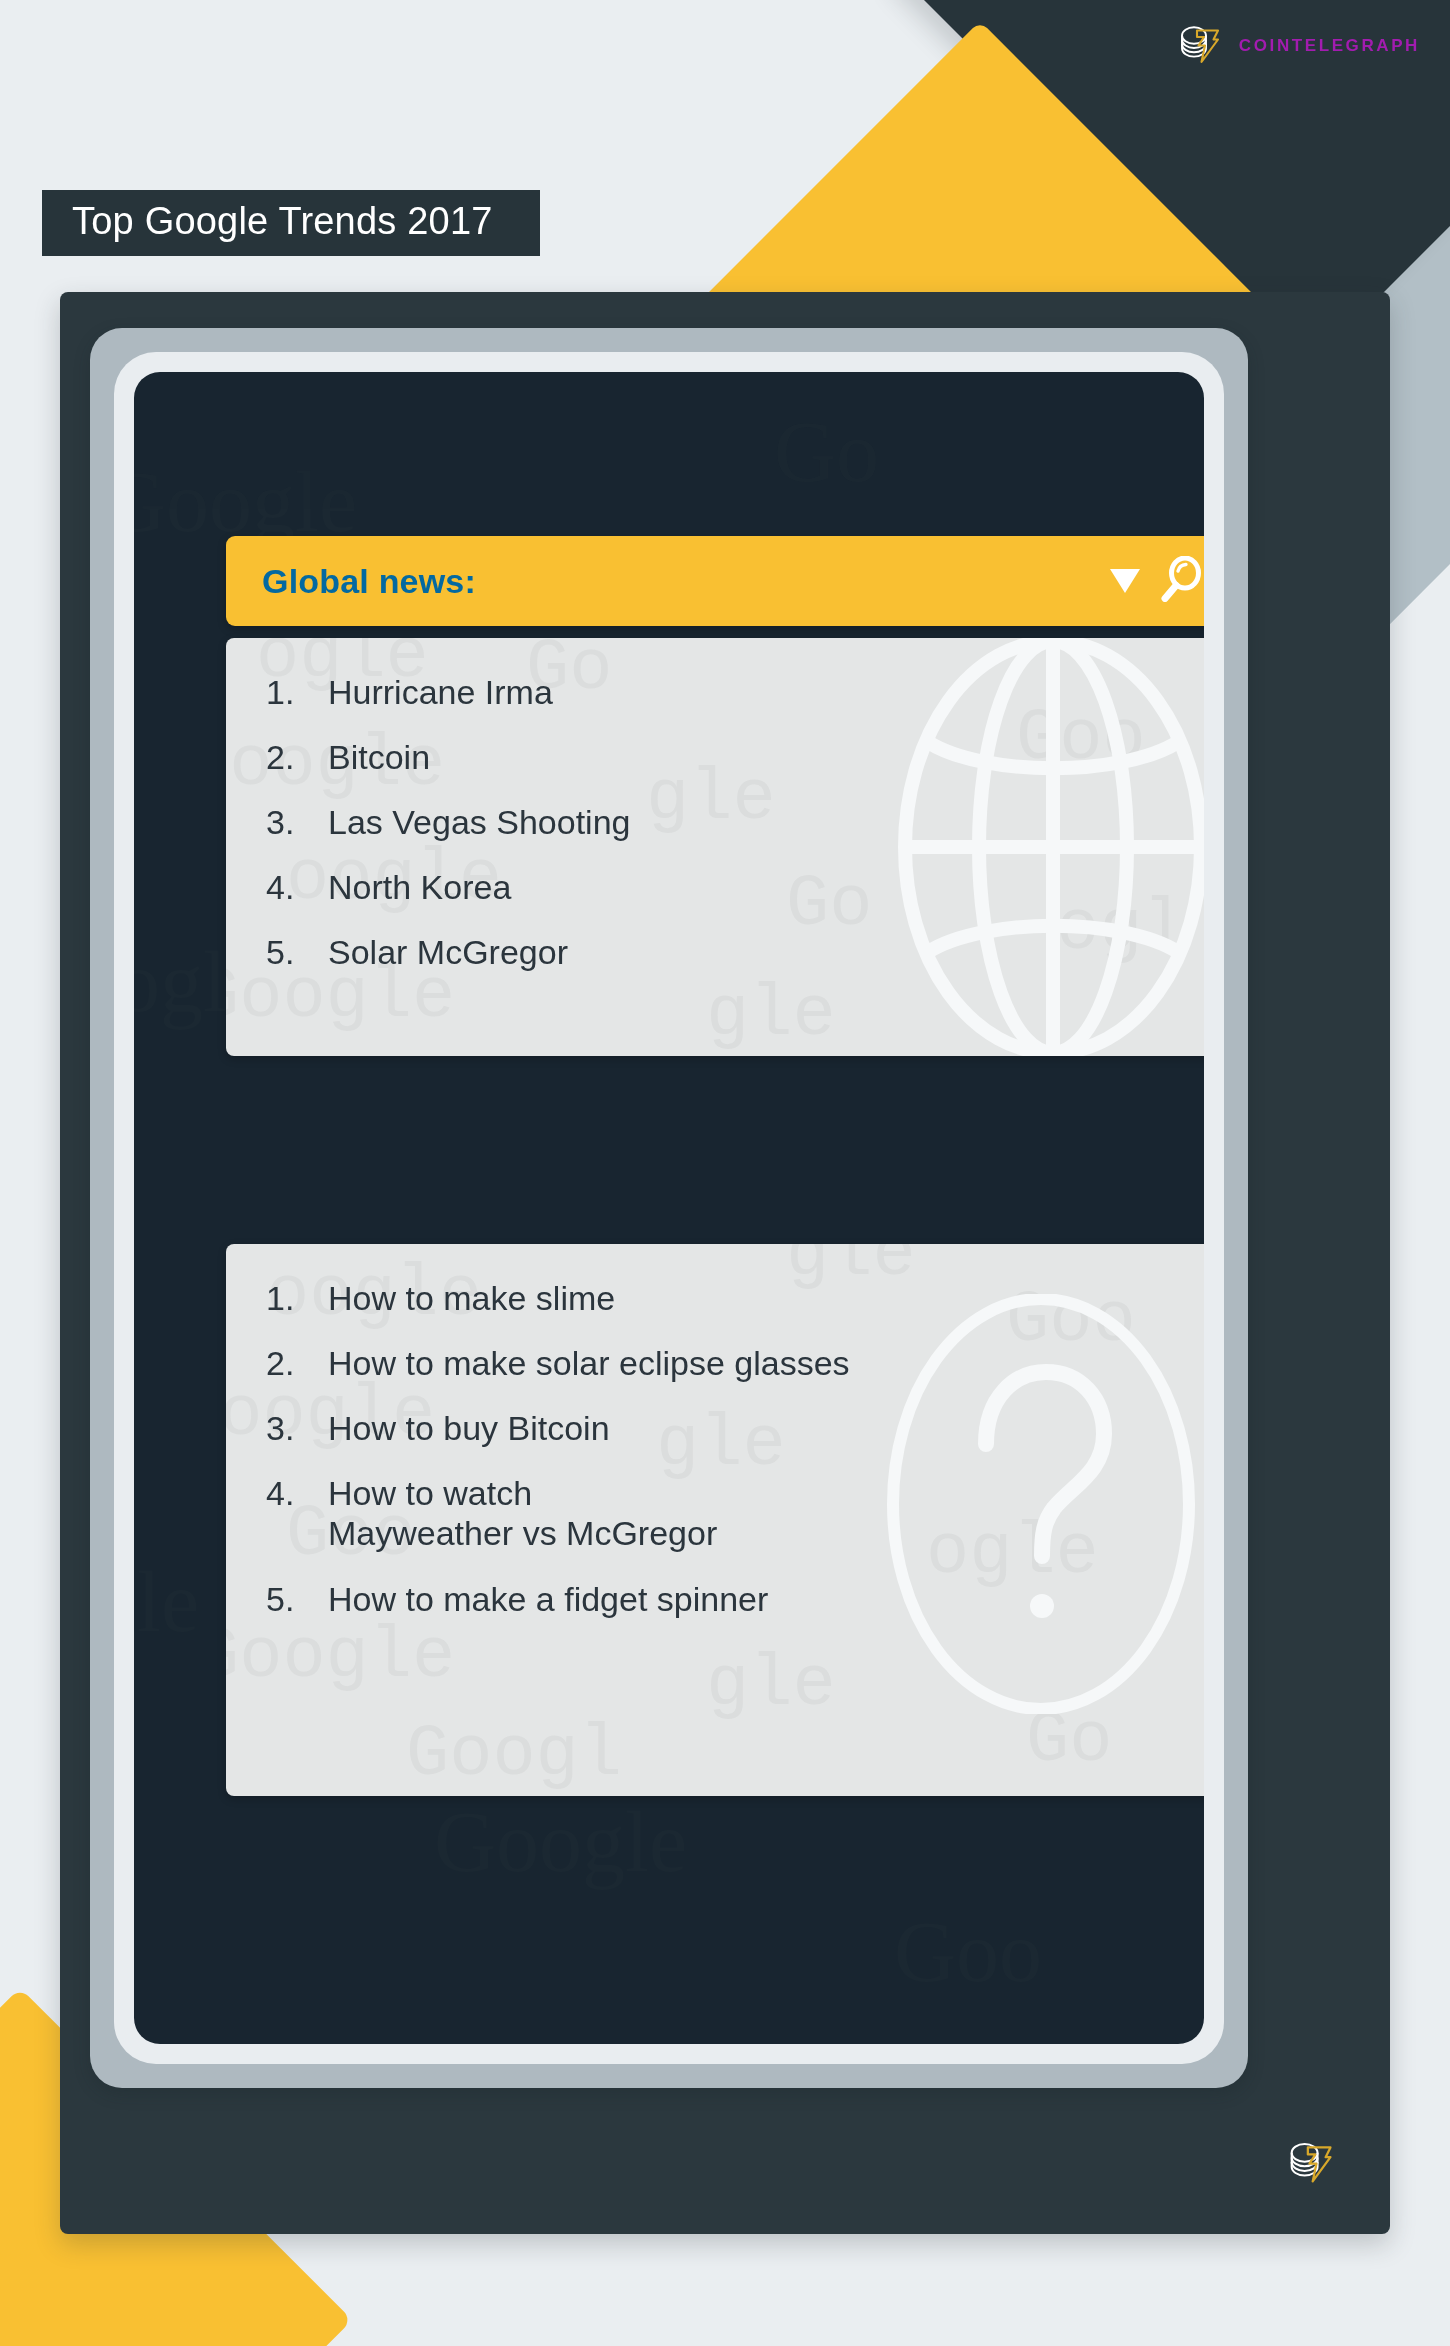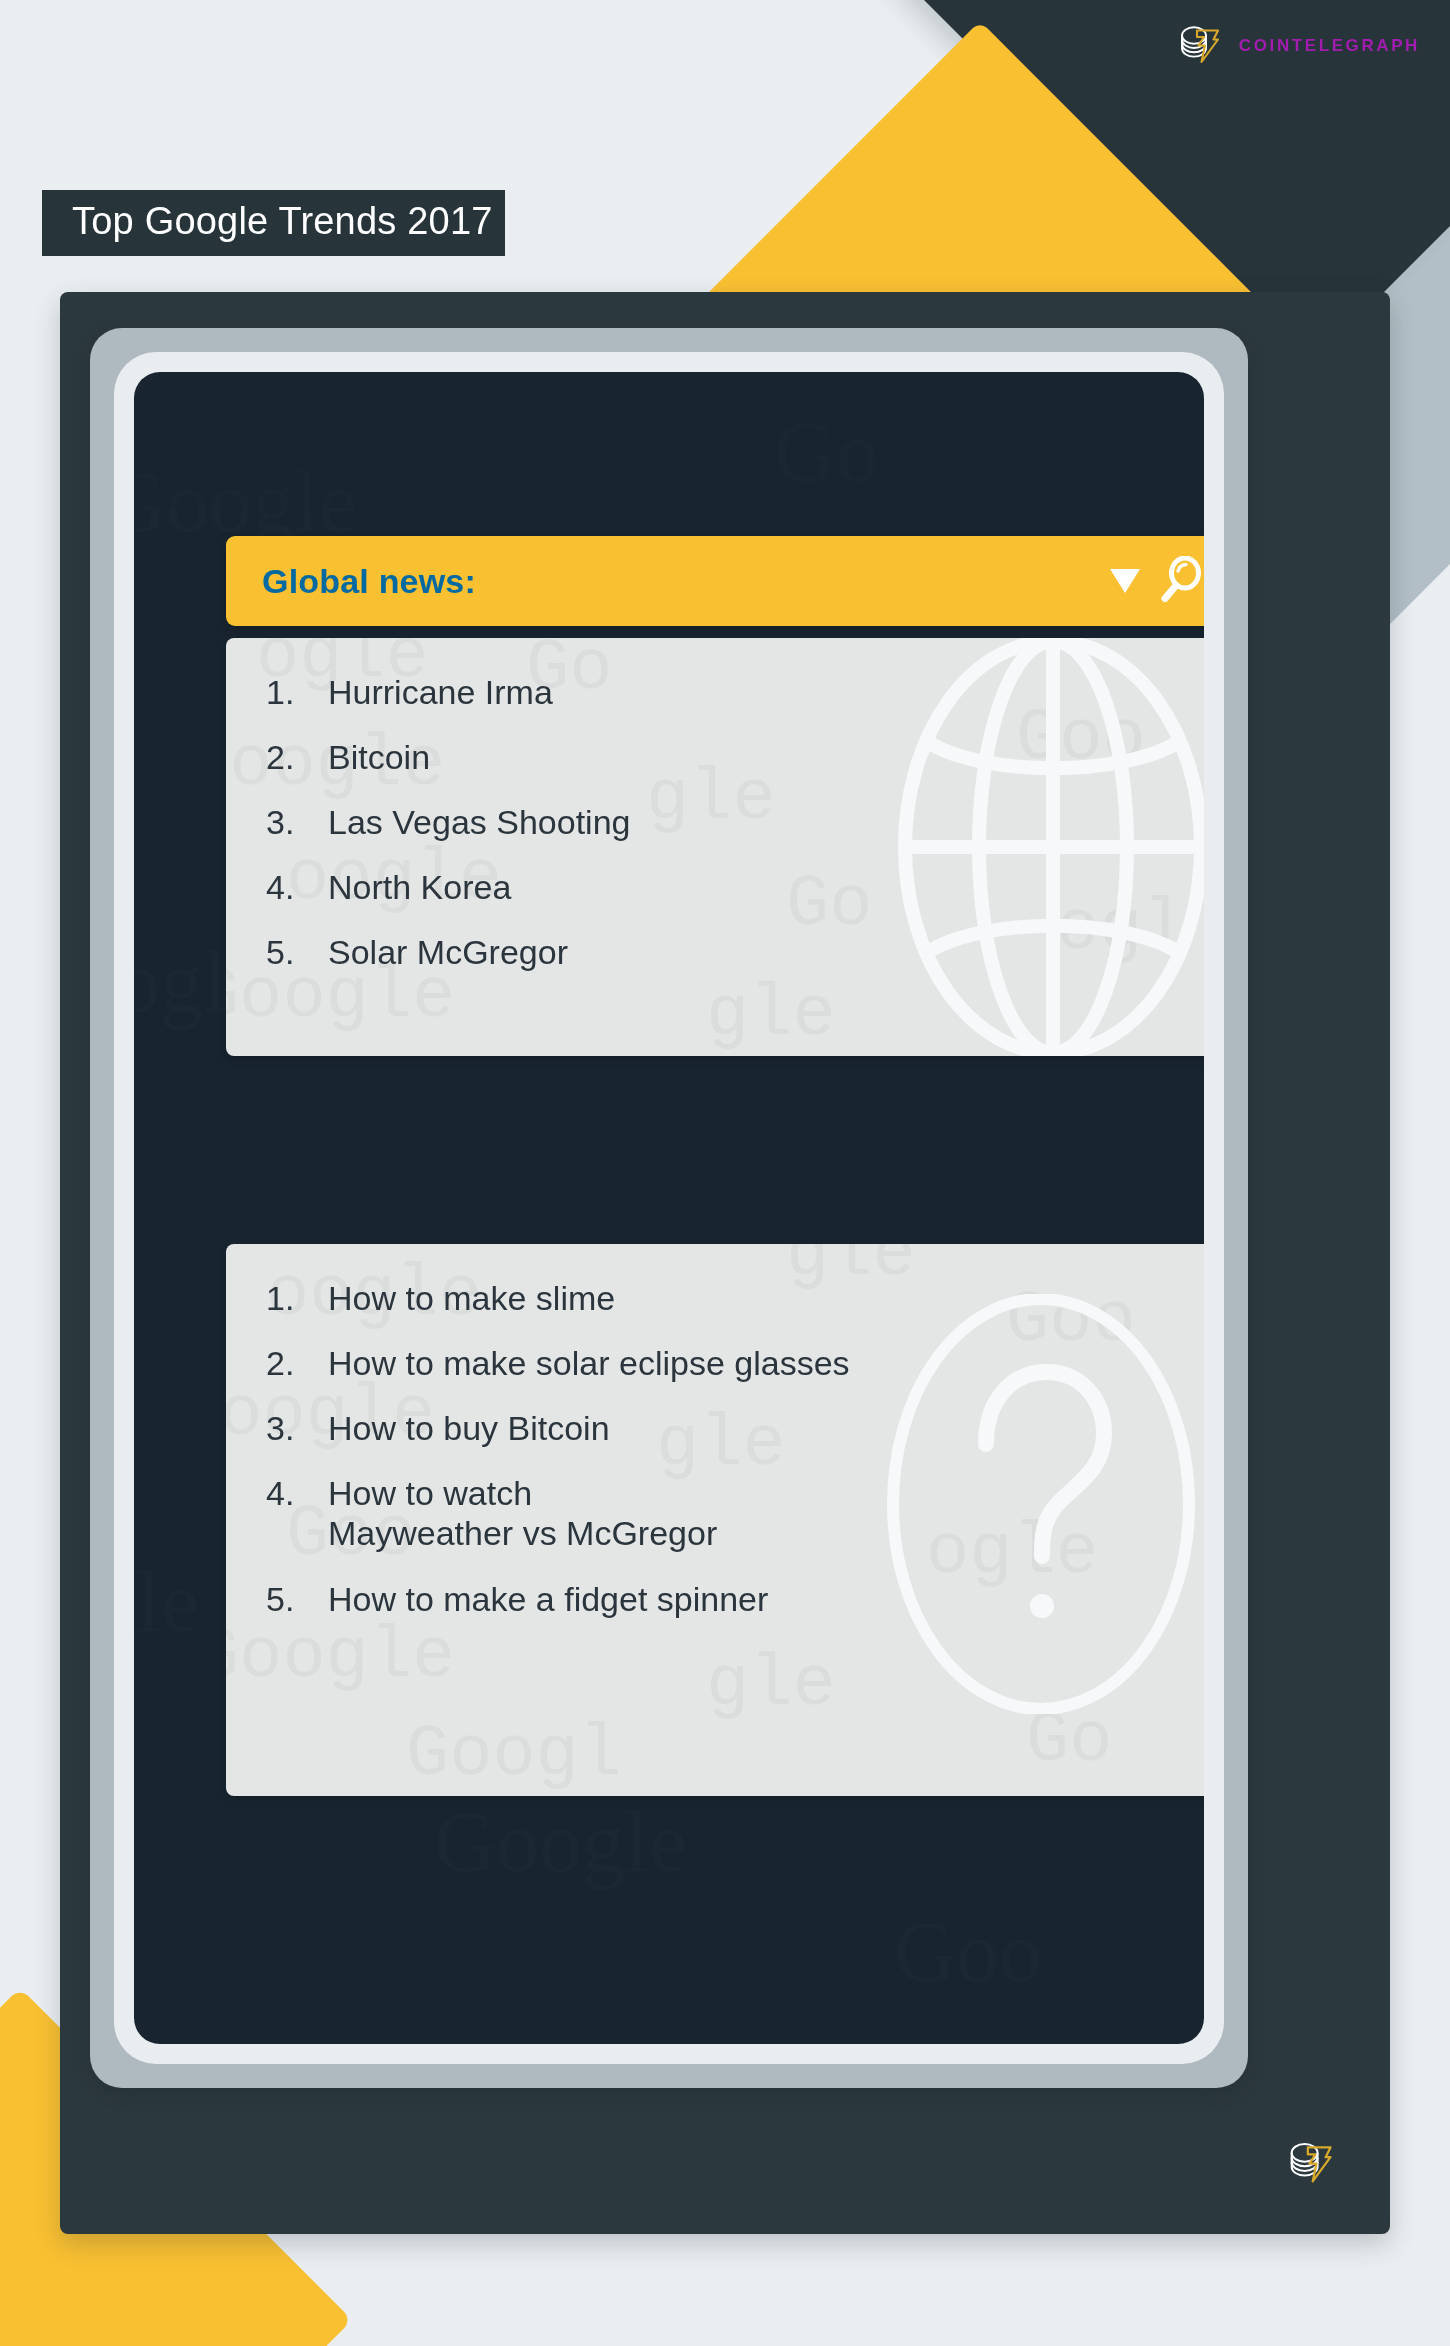--- a/index.html
+++ b/index.html
@@ -85,21 +85,21 @@
     bottom: 152px;
     z-index: 7;
   }
 
   
   .title-banner {
     position: absolute;
     left: 42px;
     top: 190px;
     background: #27343a;
-    padding: 12px 12px 14px 30px;
+    padding: 12px 47px 14px 30px;
     z-index: 8;
   }
   .title-banner .title-text {
     color: #ffffff;
     font-size: 38px;
     font-weight: 300;
     letter-spacing: 0.2px;
     white-space: nowrap;
     line-height: 1.05;
     font-family: "Liberation Sans", sans-serif;

